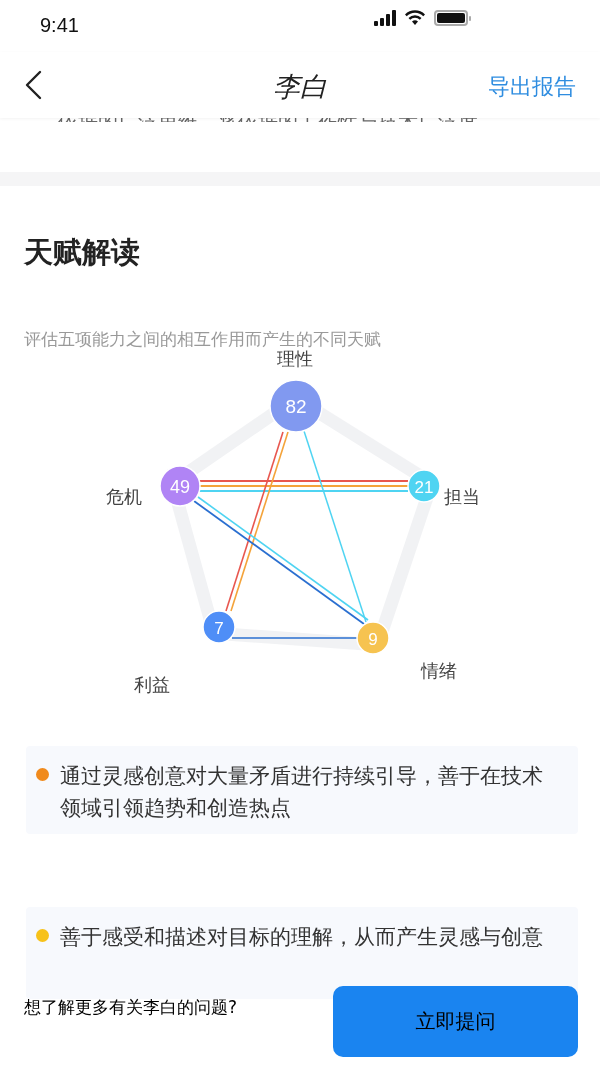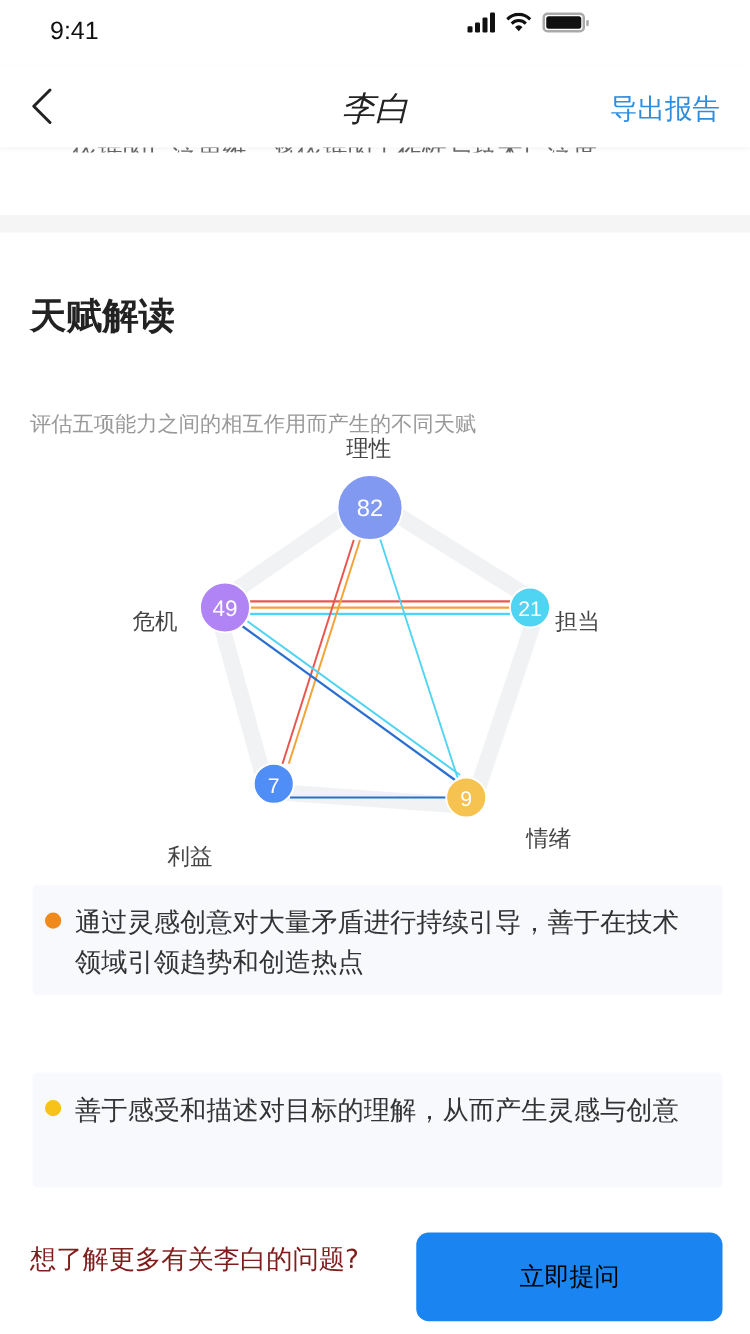--- a/index.html
+++ b/index.html
@@ -28,21 +28,21 @@
   .section-title .hl { position: absolute; left: 0; bottom: -2px; width: 132px; height: 14px; background: #dbe6fb; z-index: -1; }
   .section-sub { position: absolute; left: 24px; top: 283px; font-size: 17px; color: #999; margin-top: 45px; }
 
   .chart { position: absolute; left: 0; top: 330px; width: 600px; height: 380px; }
   .axis-label { position: absolute; font-size: 18px; color: #444; }
   .node-val { font-family: "Liberation Sans", sans-serif; }
 
   .insight { position: absolute; left: 26px; width: 552px; background: #f7f9fd; border-radius: 4px; padding: 14px 16px 14px 34px; font-size: 21px; line-height: 32px; color: #333; }
   .insight .dot { position: absolute; left: 10px; top: 22px; width: 13px; height: 13px; border-radius: 50%; }
 
-  .footer-q { position: absolute; left: 24px; top: 993px; font-size: 21px; line-height: 28px; color: #7f1d1d; }
+  .footer-q { position: absolute; left: 24px; top: 993px; font-size: 17px; line-height: 28px; color: #000000; }
   .ask-btn { position: absolute; left: 333px; top: 986px; width: 245px; height: 71px; background: #1a84f0; border-radius: 10px;
              color: #000000; font-size: 20px; display: flex; align-items: center; justify-content: center; cursor: pointer; }
 </style>
 </head>
 <body>
 
 <div class="status-bar">
   <span class="status-time">9:41</span>
   <div class="status-icons">
     <div class="signal">
@@ -129,25 +129,25 @@
     </g>
   </svg>
 
   <div class="axis-label" style="left:277px; top:17px;">理性</div>
   <div class="axis-label" style="left:444px; top:155px;">担当</div>
   <div class="axis-label" style="left:421px; top:329px;">情绪</div>
   <div class="axis-label" style="left:134px; top:343px;">利益</div>
   <div class="axis-label" style="left:106px; top:155px;">危机</div>
 </div>
 
-<div class="insight" style="top:708px; height:88px;">
+<div class="insight" style="top:746px; height:88px;">
   <span class="dot" style="background:#f08a1c"></span>
   <span>通过灵感创意对大量矛盾进行持续引导，善于在技术领域引领趋势和创造热点</span>
 </div>
-<div class="insight" style="top:858px; height:92px;">
+<div class="insight" style="top:907px; height:92px;">
   <span class="dot" style="background:#f7c21a"></span>
   <span>善于感受和描述对目标的理解，从而产生灵感与创意</span>
 </div>
 
 <div class="footer-q">
   <div>想了解更多有关李白的问题?</div>
 </div>
 <div class="ask-btn">立即提问</div>
 
 </body></html>

